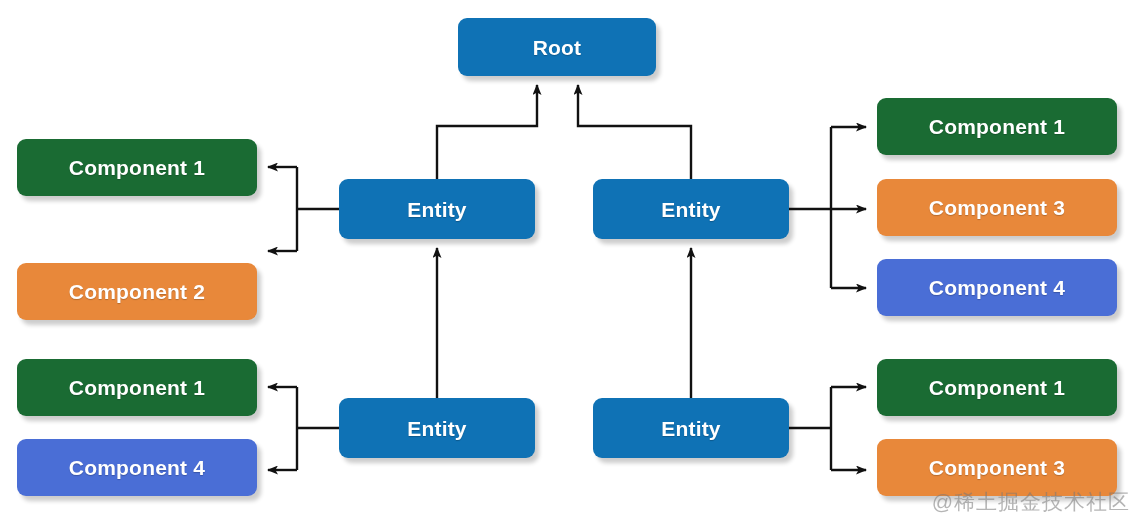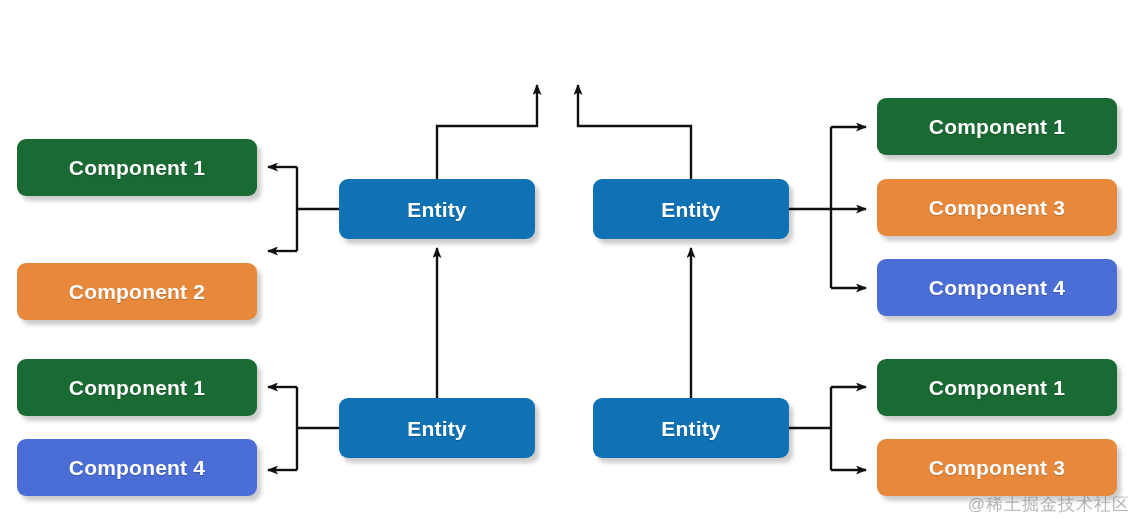--- a/index.html
+++ b/index.html
@@ -42,21 +42,21 @@
     z-index: 2;
   }
   .node .label {
     display: block;
     line-height: 1;
   }
   .watermark {
     position: absolute;
     right: 8px;
     bottom: 4px;
-    font-size: 17px;
+    font-size: 21px;
     color: rgba(120,120,120,0.55);
     letter-spacing: 1px;
     z-index: 3;
     user-select: none;
   }
 </style>
 </head>
 <body>
 
 <div id="canvas" style="background: rgb(255, 255, 255);">
@@ -94,20 +94,23 @@
       <path d="M 831,209 L 866,209" marker-end="url(#arrowhead)"></path>
       <path d="M 831,288 L 866,288" marker-end="url(#arrowhead)"></path>
 
       <path d="M 789,428 L 831,428"></path>
       <path d="M 831,387 L 831,470"></path>
       <path d="M 831,387 L 866,387" marker-end="url(#arrowhead)"></path>
       <path d="M 831,470 L 866,470" marker-end="url(#arrowhead)"></path>
     </g>
   </svg>
 
+  <div class="node" style="left: 458px; top: 18px; width: 198px; height: 58px; background: rgb(15, 114, 181);">
+    <span class="label">Root</span>
+  </div>
   <div class="node" style="left: 339px; top: 179px; width: 196px; height: 60px; background: rgb(15, 114, 181);">
     <span class="label">Entity</span>
   </div>
   <div class="node" style="left: 593px; top: 179px; width: 196px; height: 60px; background: rgb(15, 114, 181);">
     <span class="label">Entity</span>
   </div>
   <div class="node" style="left: 339px; top: 398px; width: 196px; height: 60px; background: rgb(15, 114, 181);">
     <span class="label">Entity</span>
   </div>
   <div class="node" style="left: 593px; top: 398px; width: 196px; height: 60px; background: rgb(15, 114, 181);">

